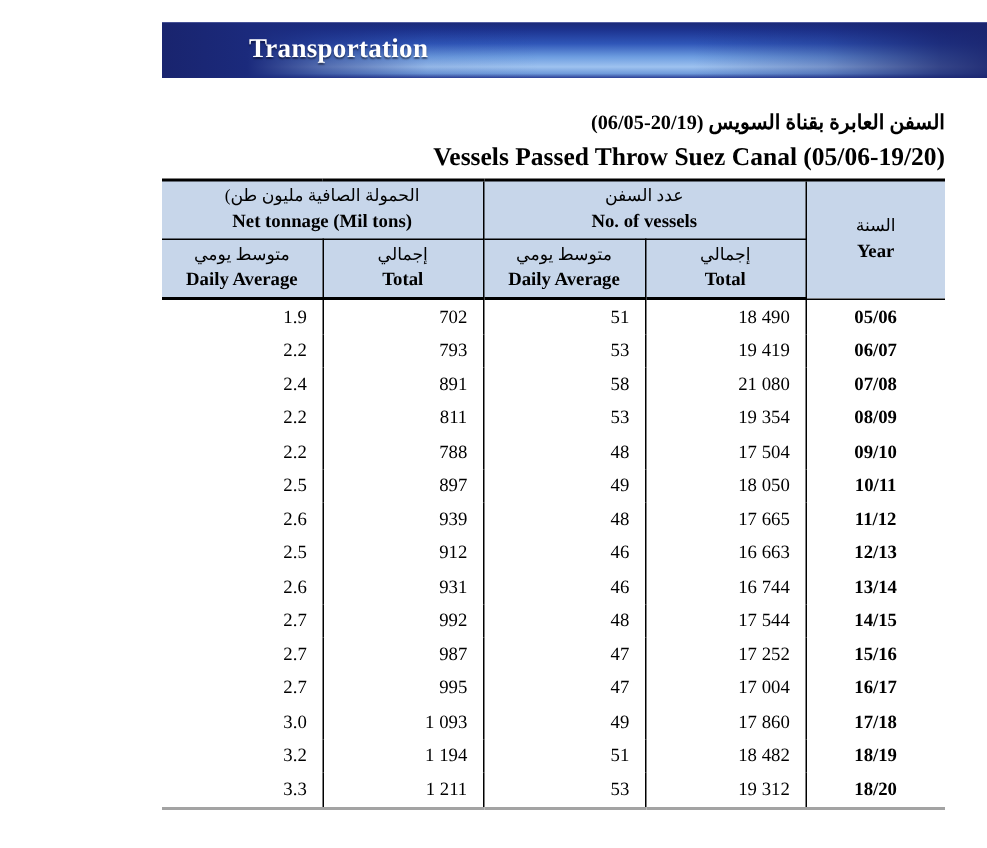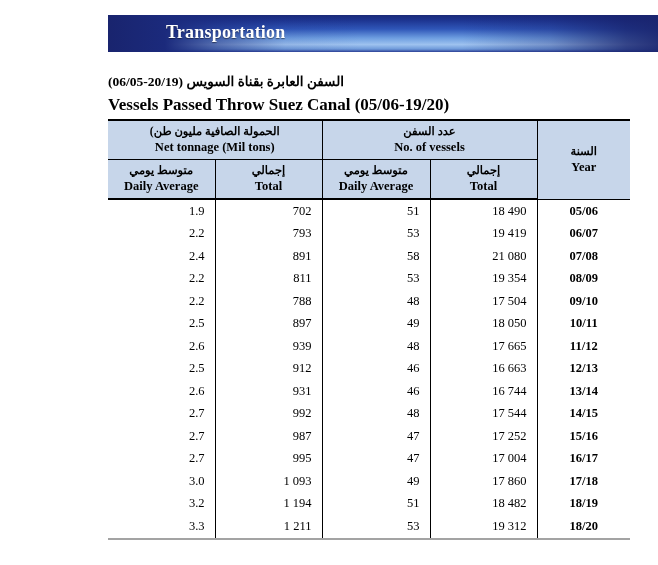--- a/index.html
+++ b/index.html
@@ -76,21 +76,21 @@
     text-shadow: 0 1px 1px rgba(0,0,0,0.45);
     z-index: 3;
   }
 
   
   .titles {
     position: absolute;
     left: 108px;
     top: 72px;
     width: 522px;
-    text-align: left;
+    text-align: right;
   }
   .title-ar {
     font-size: 13.5px;
     font-weight: bold;
     direction: rtl;
     line-height: 1.5;
     margin-bottom: 1px;
   }
   .title-en {
     font-size: 17px;
@@ -131,21 +131,21 @@
     border-bottom: 2px solid #000;
     height: 38px;
     vertical-align: middle;
   }
   .vdiv { border-right: 1.6px solid #000; }
   .vdiv-strong { border-right: 1.8px solid #000; }
 
   .hd-ar {
     display: block;
     font-size: 11.5px;
-    font-weight: bold;
+    font-weight: normal;
     direction: rtl;
     line-height: 1.35;
   }
   .hd-en {
     display: block;
     font-size: 12.5px;
     font-weight: bold;
     line-height: 1.35;
   }
   th.year-head {

